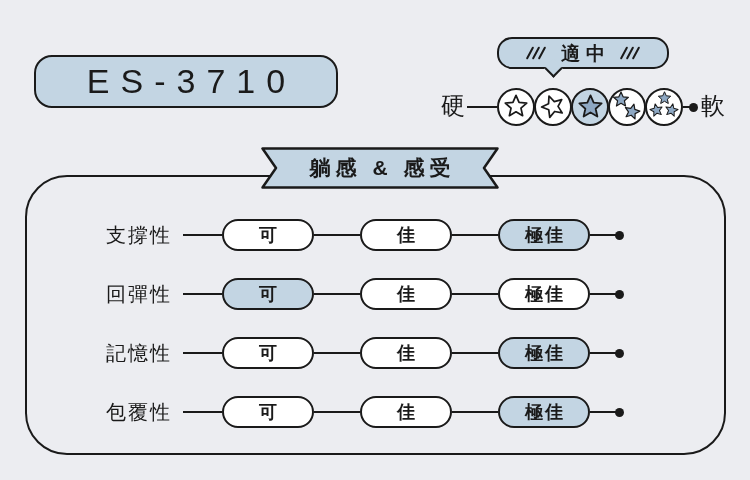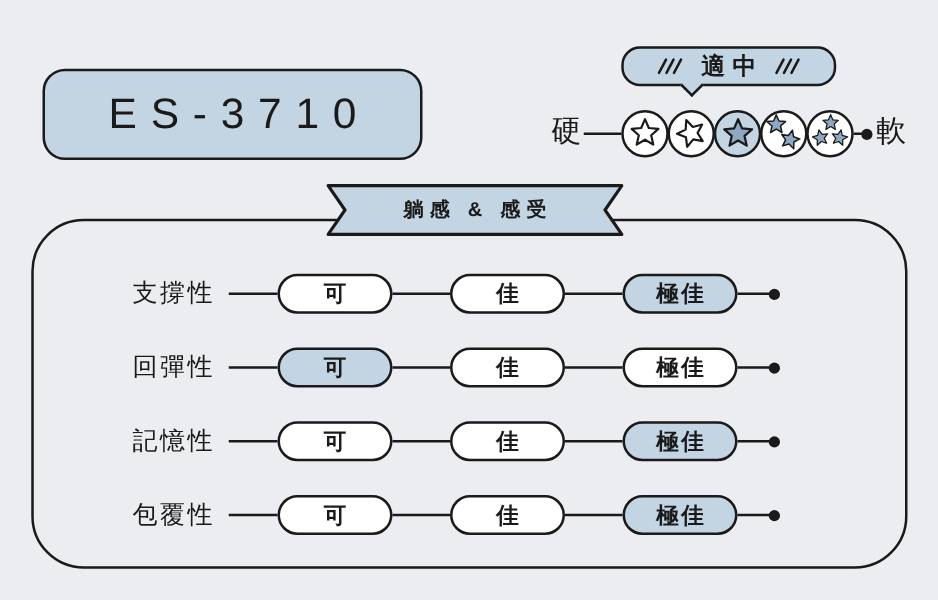--- a/index.html
+++ b/index.html
@@ -6,21 +6,21 @@
     --bg:#ecedf1;
     --accent:#c3d5e3;
     --star:#8ea8c3;
     --line:#1a1a1a;
   }
   *{box-sizing:border-box;}
   body{margin:0;background:var(--bg);font-family:"Liberation Sans","DejaVu Sans",sans-serif;color:var(--line);}
   .canvas{position:relative;width:750px;height:480px;background:var(--bg);overflow:hidden;}
 
   
-  .model-badge{position:absolute;left:34px;top:55px;width:304px;height:73px;
+  .model-badge{position:absolute;left:34px;top:55px;width:304px;height:53px;
     background:var(--accent);border:2.5px solid var(--line);border-radius:18px;
     display:flex;align-items:center;justify-content:center;}
   .model-badge span{font-size:34px;font-weight:500;letter-spacing:11px;text-indent:11px;}
 
   
   .bubble{position:absolute;left:497px;top:37px;width:172px;height:32px;
     background:var(--accent);border:2px solid var(--line);border-radius:15px;
     display:flex;align-items:center;justify-content:center;gap:12px;}
   .bubble-text{font-size:19px;font-weight:600;letter-spacing:6px;text-indent:6px;line-height:1;}
   .hatch{display:inline-flex;gap:4px;align-items:center;}
@@ -46,21 +46,21 @@
 
   
   .main-box{position:absolute;left:25px;top:175px;width:701px;height:280px;
     border:2px solid var(--line);border-radius:42px;}
 
   
   .ribbon{position:absolute;left:261px;top:147px;width:238px;height:42px;}
   .ribbon svg{position:absolute;left:0;top:0;}
   .ribbon-title{position:absolute;left:0;top:0;width:100%;height:100%;
     display:flex;align-items:center;justify-content:center;
-    font-size:16px;font-weight:600;letter-spacing:5px;text-indent:5px;}
+    font-size:21px;font-weight:600;letter-spacing:5px;text-indent:5px;}
 
   
   .row{position:absolute;left:0;width:750px;height:0;}
   .row-label{position:absolute;left:106px;top:-13px;width:76px;
     font-size:20px;font-weight:500;letter-spacing:2px;line-height:1.3;}
   .cline{position:absolute;top:-1px;height:2px;background:var(--line);}
   .pill{position:absolute;top:-16px;width:92px;height:32px;border:2px solid var(--line);
     border-radius:16px;background:#fff;display:flex;align-items:center;justify-content:center;
     font-size:18px;font-weight:600;letter-spacing:2px;text-indent:2px;line-height:1;}
   .pill.hl{background:var(--accent);}

